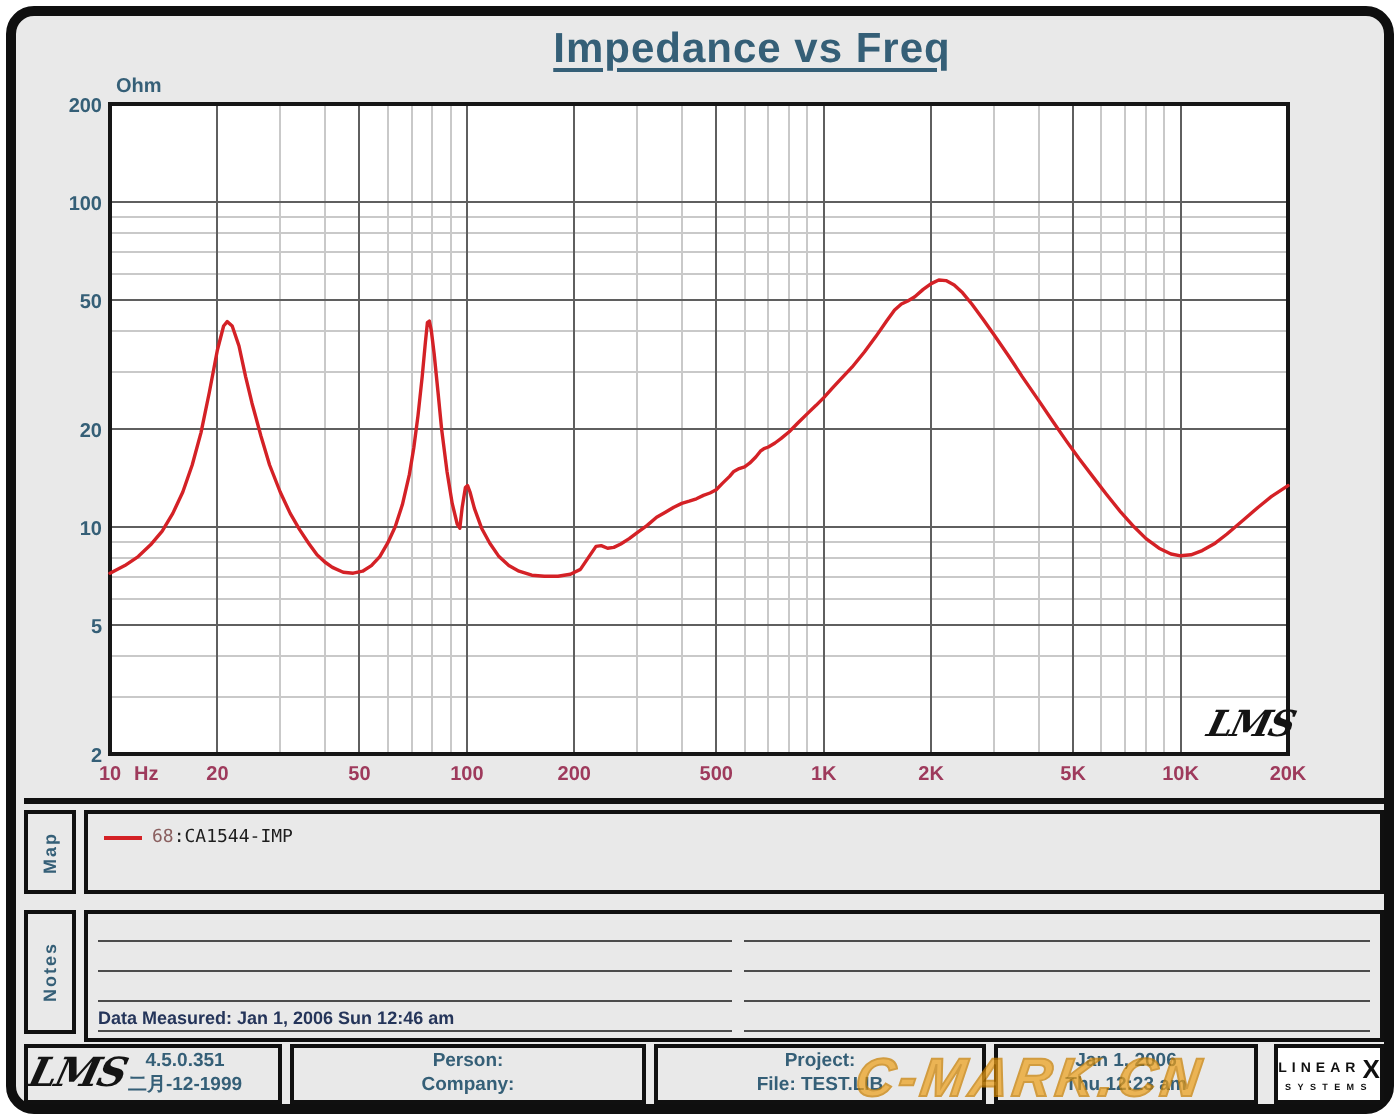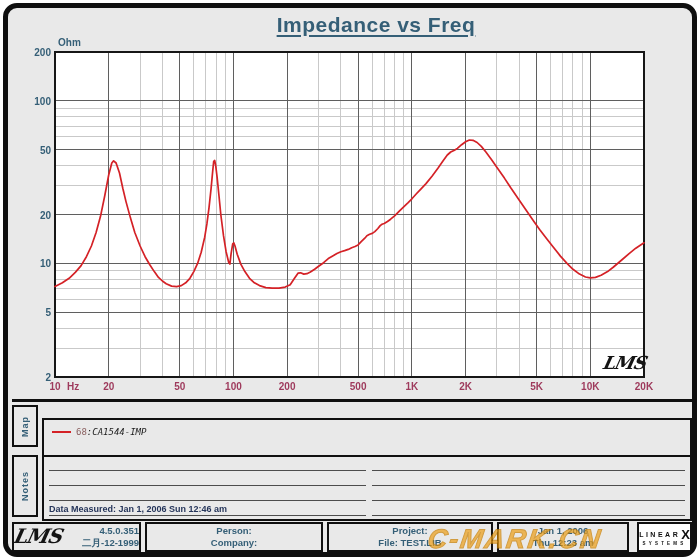--- a/index.html
+++ b/index.html
@@ -22,21 +22,21 @@
   #sep-chart{position:absolute;left:12px;top:399px;width:680px;height:3px;background:#101010;}
   #legend{position:absolute;left:8px;top:7px;display:flex;align-items:center;}
   #legend .swatch{width:19px;height:0;border-top:2px solid;margin-right:5px;}
   #legend .leg-txt{font-family:"DejaVu Sans Mono",monospace;font-size:9px;}
   .rule{position:absolute;height:0;border-top:1px solid #4c4c4c;}
   #data-measured{position:absolute;left:5px;top:47px;font-size:9px;font-weight:bold;color:#25355a;}
   .fcell{position:absolute;top:522px;height:30px;border:2px solid #101010;background:#e9e9e9;
          box-sizing:border-box;display:flex;flex-direction:column;align-items:center;
          justify-content:center;line-height:1.25;}
   .fcell .bluetxt{font-size:9.5px;font-weight:bold;}
-  #cell-version{justify-content:center;align-items:flex-end;padding-left:32px;}
+  #cell-version{justify-content:center;align-items:center;padding-left:32px;}
   #cell-linearx{background:#ffffff;color:#101010;line-height:1;}
   #lx-top{font-size:7px;font-weight:bold;letter-spacing:2.5px;display:flex;align-items:center;}
   #lx-x{font-size:13px;font-weight:900;letter-spacing:0;margin-left:1px;}
   #lx-bottom{font-size:4.5px;font-weight:bold;letter-spacing:3.2px;margin-top:1px;}
   #watermark{position:absolute;left:428px;top:524px;font-size:27px;font-weight:bold;
              font-style:italic;letter-spacing:2px;opacity:.72;transform:skewX(-8deg);
              -webkit-text-stroke:1px #c97f00;pointer-events:none;}
 </style>
 </head>
 <body>
@@ -128,25 +128,25 @@
       <text x="58" y="46" text-anchor="start" fill="#355f77" font-size="10" font-weight="bold" font-family="&quot;Liberation Sans&quot;,sans-serif">Ohm</text>
     </svg>
 
   <div id="lms-plot" class="lms-script">LMS</div>
 
   <div id="sep-chart"></div>
 
   <div class="rowbox vlabel" style="left:12px;top:405px;width:26px;height:42px;">
     <span style="color: rgb(53, 95, 119);">Map</span>
   </div>
-  <div class="rowbox" style="left:42px;top:418px;width:650px;height:42px;">
+  <div class="rowbox" style="left:42px;top:405px;width:650px;height:42px;">
     <div id="legend">
       <span class="swatch" id="legend-swatch" style="border-top-color: rgb(212, 33, 38);"></span>
       <span class="leg-txt" id="legend-prefix" style="color: rgb(138, 95, 95);">68</span>
-        <span class="leg-txt" id="legend-name" style="color: rgb(29, 29, 29); font-style: italic;">:CA1544-IMP</span>
+        <span class="leg-txt" id="legend-name" style="color: rgb(29, 29, 29);">:CA1544-IMP</span>
     </div>
   </div>
 
   <div class="rowbox vlabel" style="left:12px;top:455px;width:26px;height:62px;">
     <span style="color: rgb(53, 95, 119);">Notes</span>
   </div>
   <div class="rowbox" style="left:42px;top:455px;width:650px;height:66px;">
     <div class="rule" style="left:5px;top:13px;width:317px;"></div>
     <div class="rule" style="left:5px;top:28px;width:317px;"></div>
     <div class="rule" style="left:5px;top:43px;width:317px;"></div>

